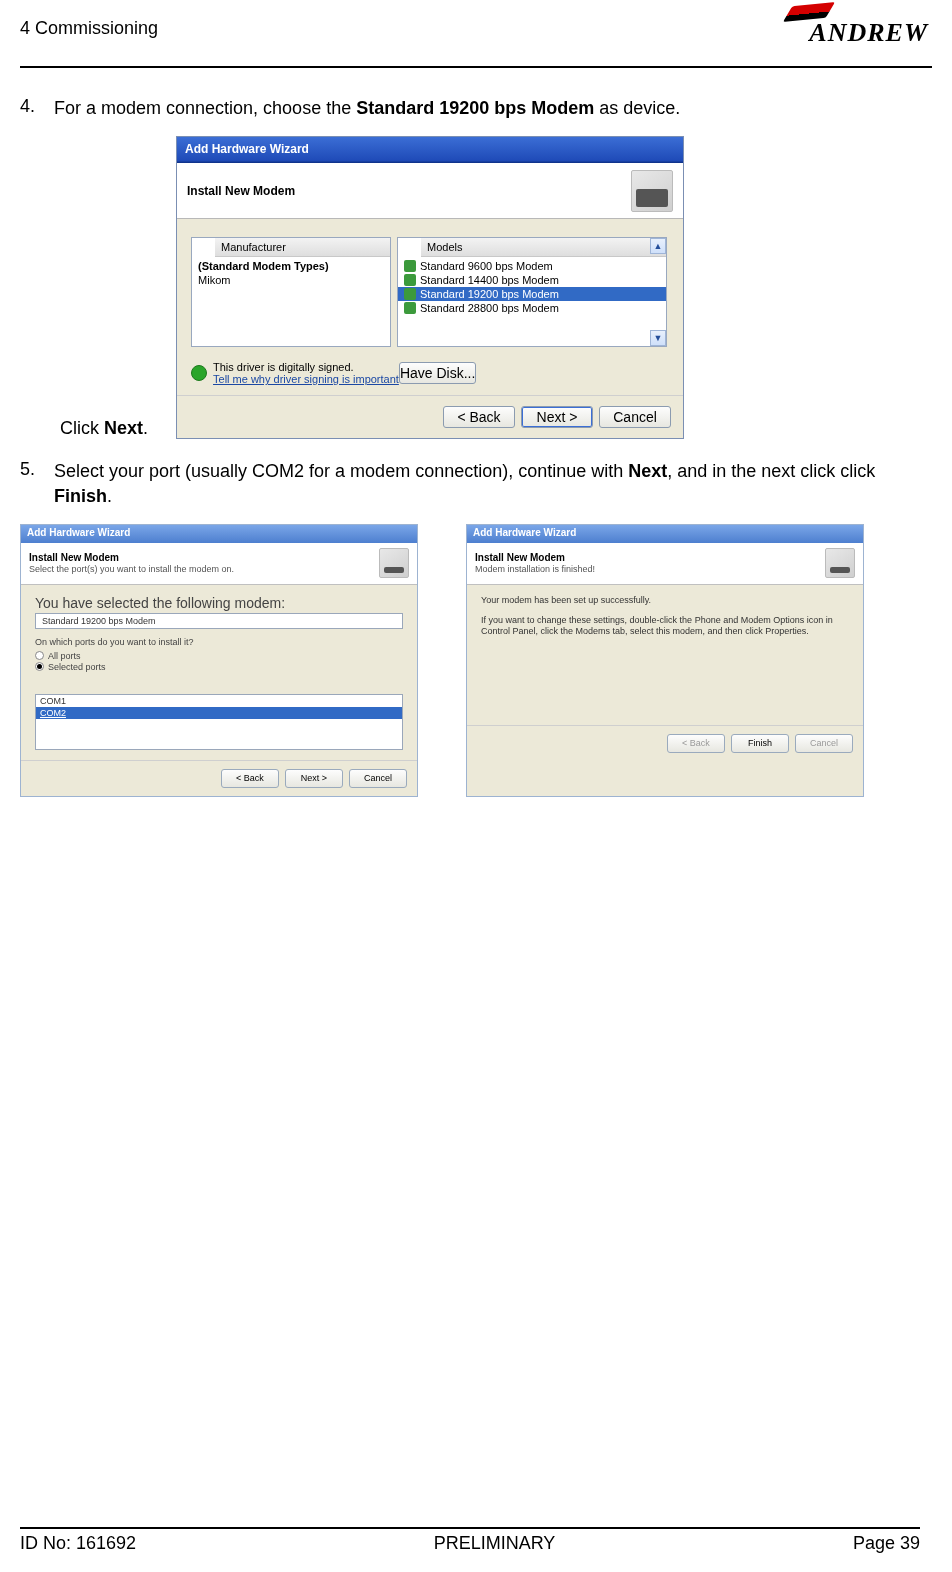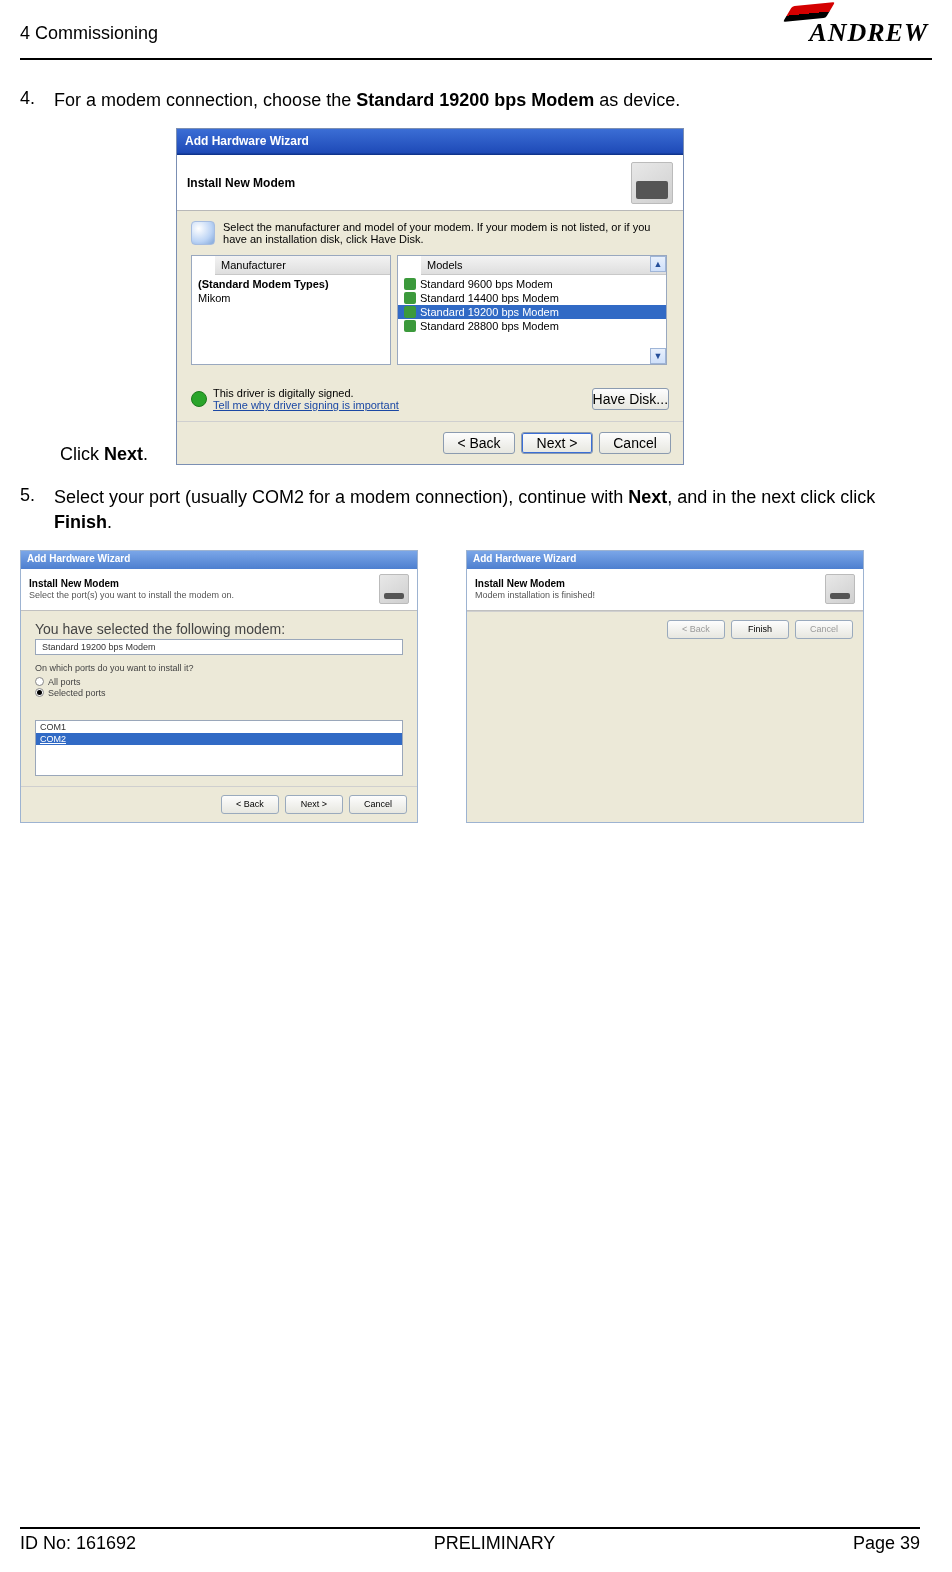--- a/index.html
+++ b/index.html
@@ -9,23 +9,23 @@
     background: #fff;
     width: 952px;
     height: 1572px;
     position: relative;
     padding: 18px 20px;
     color: #000;
   }
   .header-row {
     display: flex;
     justify-content: space-between;
-    align-items: center;
+    align-items: flex-start;
     border-bottom: 2px solid #000;
-    padding-bottom: 10px;
+    padding-bottom: 18px;
     margin-bottom: 28px;
   }
   .header-title { font-size: 18px; }
   .logo {
     font-family: Georgia, 'Times New Roman', serif;
     font-weight: bold;
     font-style: italic;
     font-size: 26px;
     letter-spacing: 1px;
     position: relative;
@@ -126,22 +126,22 @@
   }
   .scroll-arrow {
     position:absolute; right:0; width:16px; height:16px;
     background:linear-gradient(180deg,#e8f0fc,#cfe0fa);
     border:1px solid #9fb5d7; display:flex; align-items:center; justify-content:center;
     font-size:9px; color:#254f9a;
   }
   .scroll-arrow.up{ top:0; }
   .scroll-arrow.down{ bottom:0; }
   .driver-row{
-    display:flex; justify-content:space-between; align-items:center;
-    margin-top:22px;
+    display:flex; align-items:center;
+    margin-top:14px;
   }
   .driver-txt{ display:flex; gap:6px; align-items:center; }
   .shield-ico{ width:16px; height:16px; background:#2aa52a; border-radius:50%; border:1px solid #1d7a1d; }
   .driver-link{ color:#1b48a4; text-decoration:underline; font-size:11px; }
   .w-btnrow{
     display:flex; justify-content:flex-end; gap:6px;
     padding:10px 12px; border-top:1px solid #cfcfcf; background:#ece9d8;
   }
   .w-btn{
     min-width:72px; height:22px; font-size:14px;
@@ -229,24 +229,20 @@
     <span>Click </span><b>Next</b><span>.</span>
   </div>
 
   <div class="wizard1">
     <div class="w-titlebar">Add Hardware Wizard</div>
     <div class="w-banner">
       <div class="w-banner-title">Install New Modem</div>
       <div class="device-icon"></div>
     </div>
     <div class="w-body">
-      <div class="w-instr">
-        <div class="info-ico"></div>
-        <div>Select the manufacturer and model of your modem. If your modem is not listed, or if you have an installation disk, click Have Disk.</div>
-      </div>
       <div class="lists">
         <div class="listbox mfg">
           <div class="listbox-header">Manufacturer</div>
           <ul>
             <li class="bold">(Standard Modem Types)</li>
             <li>Mikom</li>
           </ul>
         </div>
         <div class="listbox mdl">
           <div class="listbox-header">Models</div>
@@ -337,20 +333,25 @@
 
   <div class="wizard-sm">
     <div class="sm-titlebar">Add Hardware Wizard</div>
     <div class="sm-banner">
       <div class="sm-banner-text">
         <span>Install New Modem</span>
         <span class="sm-banner-sub">Modem installation is finished!</span>
       </div>
       <div class="device-icon" style="width:30px;height:30px"></div>
     </div>
+    <div class="sm-body">
+      <div class="sm-success">Your modem has been set up successfully.</div>
+      <div class="sm-gap"></div>
+      <div class="sm-success">If you want to change these settings, double-click the Phone and Modem Options icon in Control Panel, click the Modems tab, select this modem, and then click Properties.</div>
+    </div>
     <div class="sm-btnrow">
       <button class="sm-btn" disabled="">&lt; Back</button>
       <button class="sm-btn">Finish</button>
       <button class="sm-btn" disabled="">Cancel</button>
     </div>
   </div>
 </div>
 
 <div class="footer">
   <span>ID No: 161692</span>

